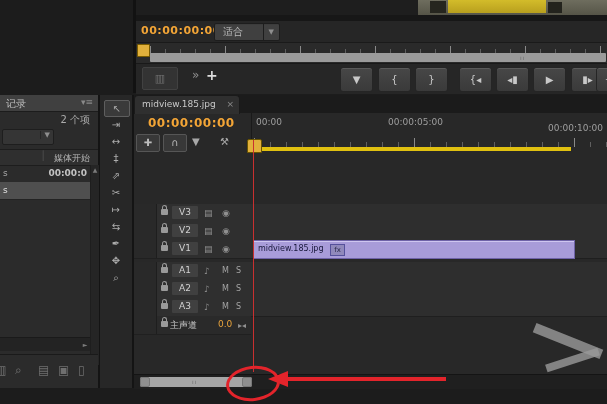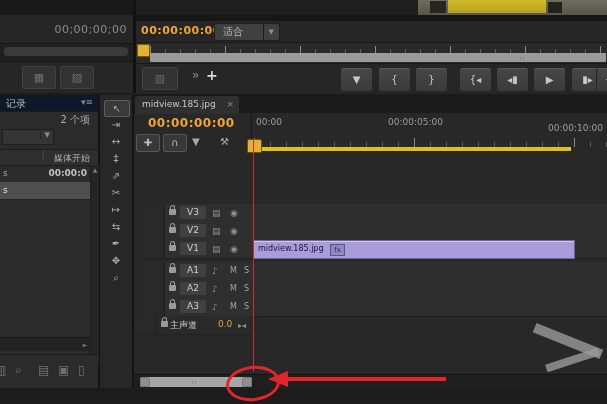--- a/index.html
+++ b/index.html
@@ -37,21 +37,21 @@
   .prog-scroll{left:14px;top:53px;width:456px;height:9px;background:#9b9b9b;border-radius:1px;}
   .scroll-grip{position:absolute;top:2px;width:8px;height:5px;color:#6e6e6e;font-size:6px;line-height:5px;letter-spacing:1px;}
   .prog-transport{left:0;top:63px;width:471px;height:30px;background:#262626;border-top:1px solid #191919;}
   .tr-btn{height:23px;background:linear-gradient(#474747,#3a3a3a);border:1px solid #252525;
     box-shadow:inset 0 1px 0 #5a5a5a;border-radius:3px;color:#c8c8c8;font-size:10px;
     text-align:center;line-height:23px;}
   .chev{color:#8f8f8f;font-size:12px;}
   .plus-btn{color:#dcdcdc;font-size:14px;font-weight:bold;}
   
   .project{left:0;top:95px;width:98px;height:293px;background:#2b2b2b;border-right:2px solid #141414;}
-  .proj-header{left:0;top:0;width:98px;height:16px;background:#0f172a;border-bottom:1px solid #1c1c1c;}
+  .proj-header{left:0;top:0;width:98px;height:16px;background:#404040;border-bottom:1px solid #1c1c1c;}
   .proj-title{position:absolute;left:6px;top:2px;color:#bfbfbf;}
   .proj-menu{position:absolute;right:5px;top:2px;color:#8a8a8a;font-size:9px;}
   .proj-count{right:8px;top:18px;color:#ababab;}
   .proj-dd{left:2px;top:34px;width:50px;height:14px;background:#353535;border:1px solid #1e1e1e;border-radius:2px;}
   .proj-dd-arrow{position:absolute;right:3px;top:1px;font-size:8px;color:#8f8f8f;border-left:1px solid #262626;padding-left:4px;}
   .proj-colhead{left:0;top:54px;width:98px;height:15px;background:#2f2f2f;border-top:1px solid #1d1d1d;border-bottom:1px solid #1d1d1d;}
   .proj-colname{position:absolute;right:8px;top:2px;color:#b5b5b5;font-size:9px;}
   .proj-coldiv{position:absolute;right:52px;top:1px;color:#555;font-size:9px;}
   .proj-row{left:0;width:90px;height:17px;border-bottom:1px solid #232323;}
   .proj-row .nm{position:absolute;left:3px;top:3px;color:#a8a8a8;font-size:9px;}
@@ -106,31 +106,20 @@
   .watermark{background:#9a9a9a;opacity:.8;}
   
   .statusbar{left:0;top:390px;width:607px;height:14px;background:#1f1f1f;border-top:1px solid #0f0f0f;}
   .status-text{position:absolute;left:1px;top:1px;color:#9c9c9c;font-size:10px;}
 </style>
 </head>
 <body>
 
 <div id="root">
 
-  <div class="abs src-monitor">
-    <div class="abs src-video"></div>
-    <div class="abs src-tc">00;00;00;00</div>
-    <div class="abs src-strip">
-      <div class="abs src-strip-bar"></div>
-    </div>
-    <div id="src-btn-row" class="abs" style="left:0;top:65px;width:133px;height:24px;">
-        <div class="dim-btn abs" style="left: 22px; top: 1px;">▦</div>
-        <div class="dim-btn abs" style="left: 60px; top: 1px;">▨</div>
-      </div>
-  </div>
 
   <div class="abs top-divider"></div>
 
   <div class="abs prog-monitor">
     <div class="abs prog-video">
       <div class="abs photo">
         <div class="photo-post-l"></div>
         <div class="photo-sign"></div>
         <div class="photo-post-r"></div>
       </div>
@@ -288,21 +277,21 @@
           <div class="tick" style="left: 274px; top: 29px; height: 5px;"></div>
           <div class="tick" style="left: 290px; top: 29px; height: 5px;"></div>
           <div class="tick" style="left: 306px; top: 29px; height: 5px;"></div>
           <div class="tick major" style="left: 322px; top: 25px; height: 9px;"></div>
           <div class="tick" style="left: 338px; top: 29px; height: 5px;"></div>
           <div class="tick" style="left: 354px; top: 29px; height: 5px;"></div>
         </div>
     </div>
     <div class="abs workarea"></div>
 
-    <div id="tl-tracks" class="abs" style="left:8px;top:0;width:420px;height:279px;">
+    <div id="tl-tracks" class="abs" style="left:0;top:0;width:420px;height:279px;">
         <div class="head-row" style="top: 109px;">
           <div class="head-indicator"></div>
           <div class="lock"></div>
           <div class="chip">V3</div>
           <div class="hicon" style="left: 70px;">▤</div>
           <div class="hicon" style="left: 88px;">◉</div>
         </div>
         <div class="track-row" style="top: 109px;"></div>
         <div class="head-row" style="top: 127px;">
           <div class="head-indicator"></div>

